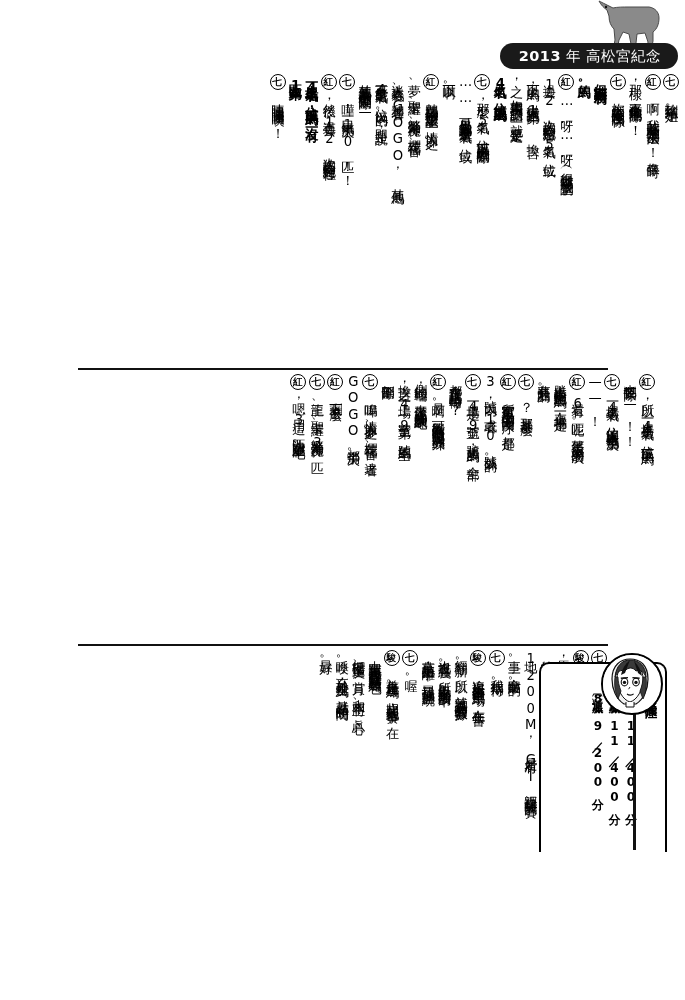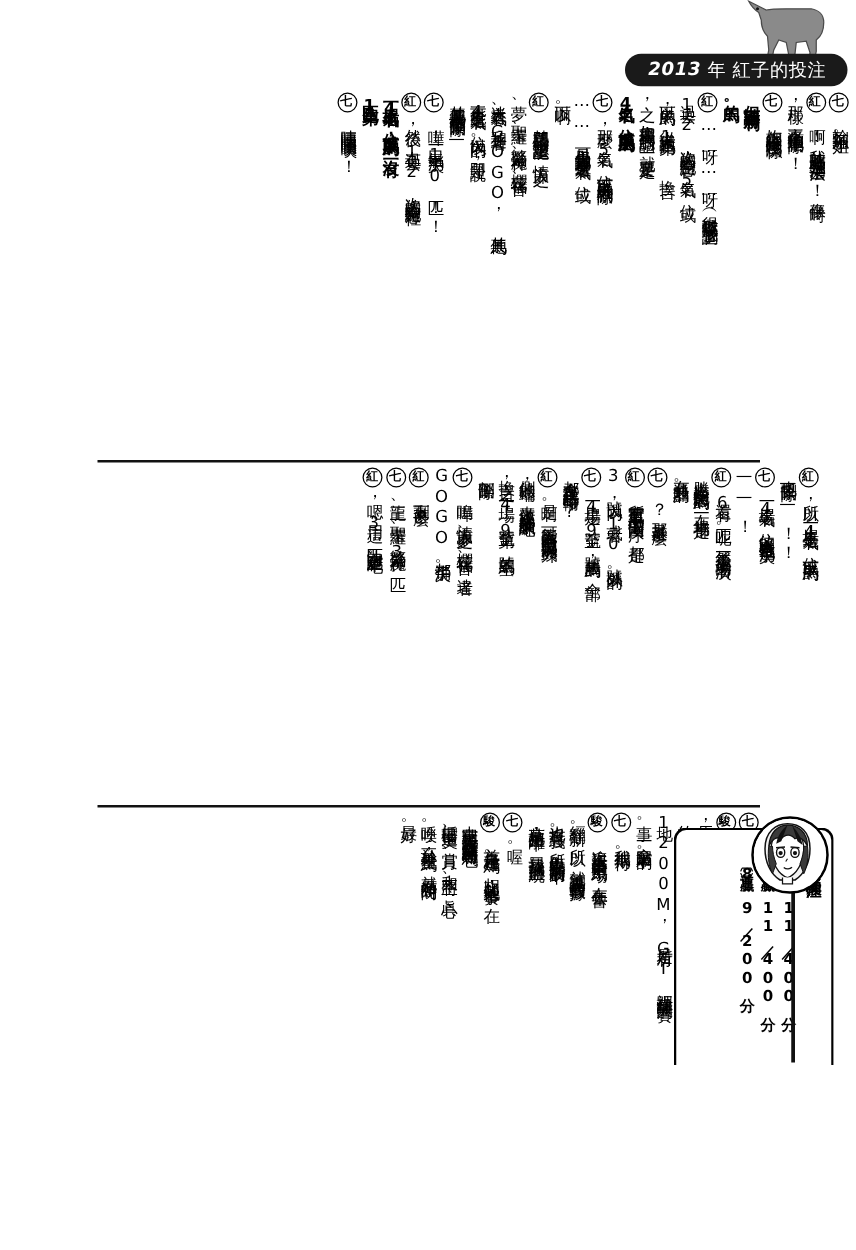--- a/index.html
+++ b/index.html
@@ -40,21 +40,21 @@
     border-radius: 12px;
     padding: 0 16px 0 18px;
     display: flex;
     align-items: center;
     gap: 5px;
     font-size: 14.5px;
     letter-spacing: 0.5px;
     white-space: nowrap;
     box-shadow: 0 0 0 1px #1a1a1a;
   }
-  .title-banner .yr { font-weight: bold; font-style: italic; }
+  .title-banner .yr { font-weight: bold; }
 
   
   .panel {
     position: absolute;
     left: 0;
     width: 685px;
     box-sizing: border-box;
   }
   #panel-1 { top: 72px;  height: 296px; }
   #panel-2 { top: 372px; height: 272px; }
@@ -197,21 +197,21 @@
                  C62 31 64 26 64 20 C64 14 60 10 54 9
                  L34 9 C28 9 22 9 18 10 Z"></path>
       </g>
       <circle cx="11" cy="9" r="1.2" fill="#111"></circle>
     </svg>
   </span>
 
   <div class="title-banner">
     <span class="yr">2013</span>
     <span>年</span>
-    <span>紅子的投注</span>
+    <span>高松宮紀念</span>
   </div>
 </div>
 
 <div class="panel" id="panel-1">
   <div class="colflow">
       <div class="vline"><span class="speaker">七</span><span>輪到紅子小姐。</span></div>
       <div class="vline"><span class="speaker">紅</span><span>啊！我的貼馬方式是消去法！！像平時</span></div>
       <div class="vline"><span>那樣，毫不猶豫地刪除！！</span></div>
       <div class="vline"><span class="speaker">七</span><span>妳怎樣刪除也沒關係，</span></div>
       <div class="vline bold"><span>但請留下勝利</span></div>

